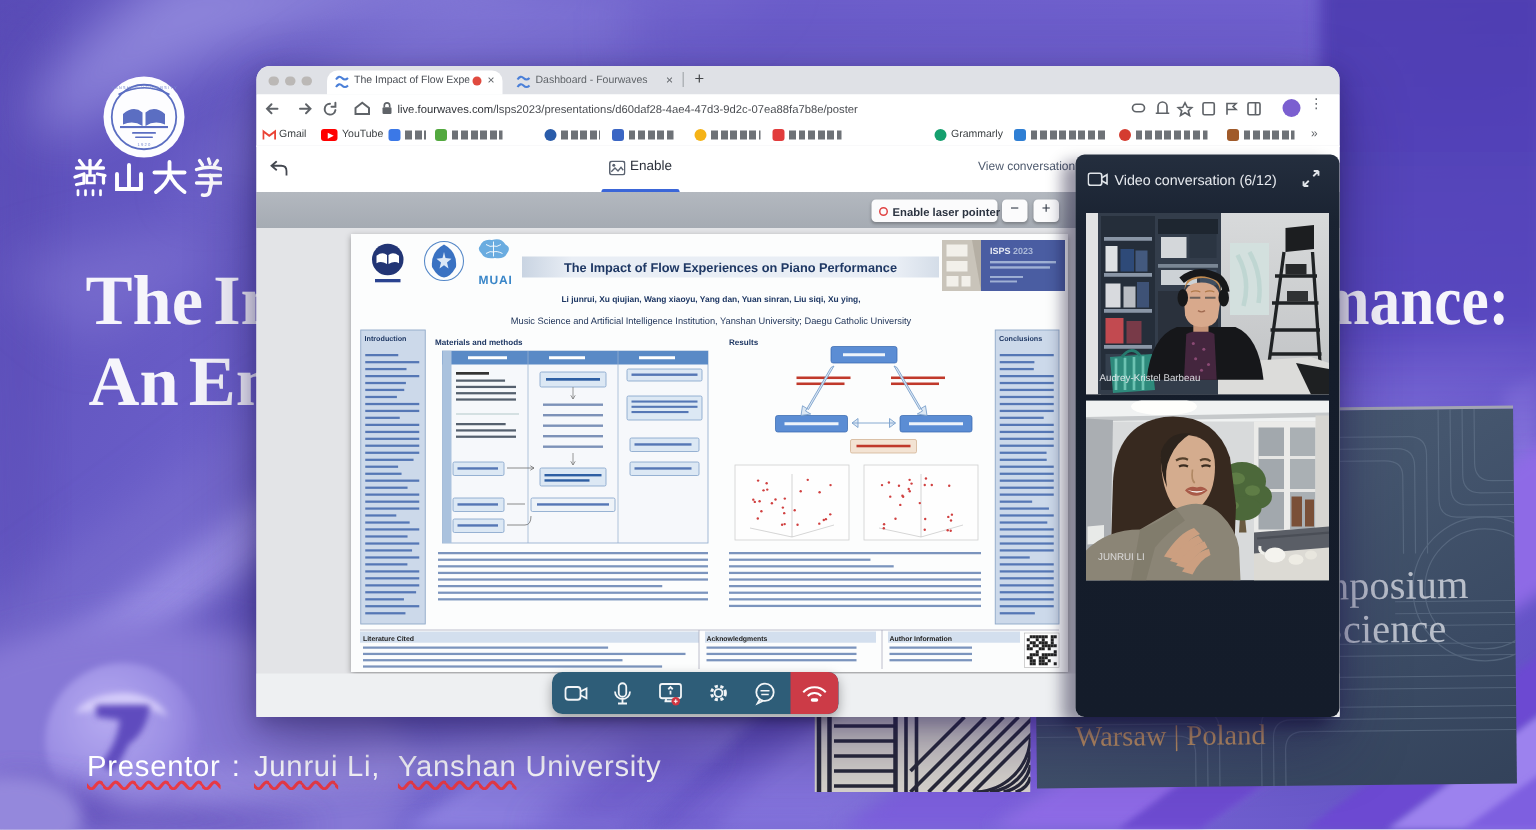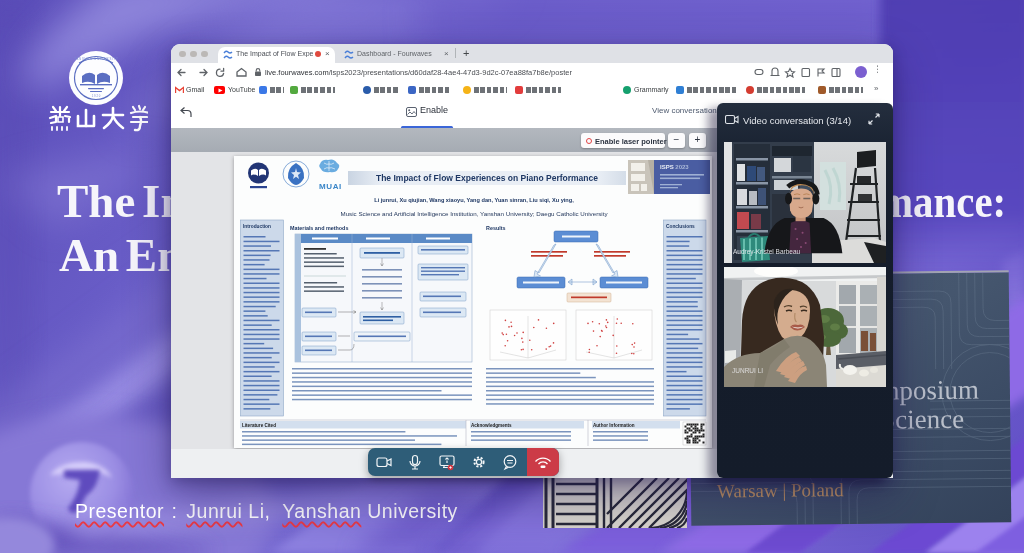--- a/index.html
+++ b/index.html
@@ -1,21 +1,21 @@
 <!DOCTYPE html>
 <html><head>
 <meta charset="utf-8">
 <style>
   html,body{margin:0;padding:0;}
   #stage{position:relative;width:1024px;height:553px;overflow:hidden;
     font-family:"Liberation Sans",sans-serif;
     background:linear-gradient(118deg,#5a4db8 0%,#6a5ec8 22%,#7568d0 45%,#7b6cd6 70%,#604ec4 100%);}
   .abs{position:absolute;}
   #title1a,#title1b,#title2{position:absolute;color:#f6f5fb;font-family:"Liberation Serif",serif;font-weight:bold;font-size:47px;line-height:1;white-space:nowrap;}
-  #presentor{position:absolute;left:75px;top:500px;color:#fff;font-size:19.5px;letter-spacing:0.5px;white-space:nowrap;}
+  #presentor{position:absolute;left:58px;top:500px;color:#fff;font-size:19.5px;letter-spacing:0.5px;white-space:nowrap;}
   #presentor .sq{text-decoration:underline wavy #e83a45 1.5px;text-underline-offset:3px;}
   .cjk{top:5px;height:5.5px;background:repeating-linear-gradient(90deg,#6e7277 0px,#6e7277 4.6px,rgba(0,0,0,0) 4.6px,rgba(0,0,0,0) 6.4px);}
 </style>
 </head>
 <body>
 <div id="stage">
   <svg class="abs" style="left:0;top:0;" width="1024" height="553" viewBox="0 0 1024 553">
     <defs>
       <filter id="b18" x="-60%" y="-60%" width="220%" height="220%">
           <feGaussianBlur stdDeviation="18"></feGaussianBlur>
@@ -661,21 +661,21 @@
           </g>
         </svg>
       </div>
     </div>
   </div>
   <div class="abs" id="vpanel" style="left:717px;top:103px;width:176px;height:375px;background:linear-gradient(180deg,#242e3e 0px,#1a2332 45px,#151d2b 130px,#141c2a 100%);border-radius:6px;box-shadow:-9px 5px 10px rgba(10,5,40,0.42);">
     <svg class="abs" style="left:8px;top:11px;" width="14" height="11" viewBox="0 0 14 11">
         <rect x="0.5" y="1.5" width="9" height="8" rx="1.5" stroke="#dfe3e8" stroke-width="1.1" fill="none"></rect>
         <path d="M9.5,4.5 L13,2.5 V8.5 L9.5,6.5" stroke="#dfe3e8" stroke-width="1.1" fill="none"></path>
       </svg>
-    <div class="abs" style="left:26px;top:11.5px;font-size:9.5px;color:#e6e9ee;white-space:nowrap;">Video conversation (3/14)</div>
+    <div class="abs" style="left:26px;top:11.5px;font-size:9.5px;color:#e6e9ee;white-space:nowrap;">Video conversation (6/12)</div>
     <svg class="abs" style="left:151px;top:10px;" width="12" height="12" viewBox="0 0 12 12">
         <g stroke="#dfe3e8" stroke-width="1.2" fill="none">
           <path d="M7.5,4.5 L11,1 M11,1 h-3.2 M11,1 v3.2"></path>
           <path d="M4.5,7.5 L1,11 M1,11 h3.2 M1,11 v-3.2"></path>
         </g>
       </svg>
 
     <svg class="abs" style="left:7px;top:39px;" width="162" height="121" viewBox="0 0 162 121">
       <defs>
         <linearGradient id="w1" x1="0" y1="0" x2="0" y2="1">

